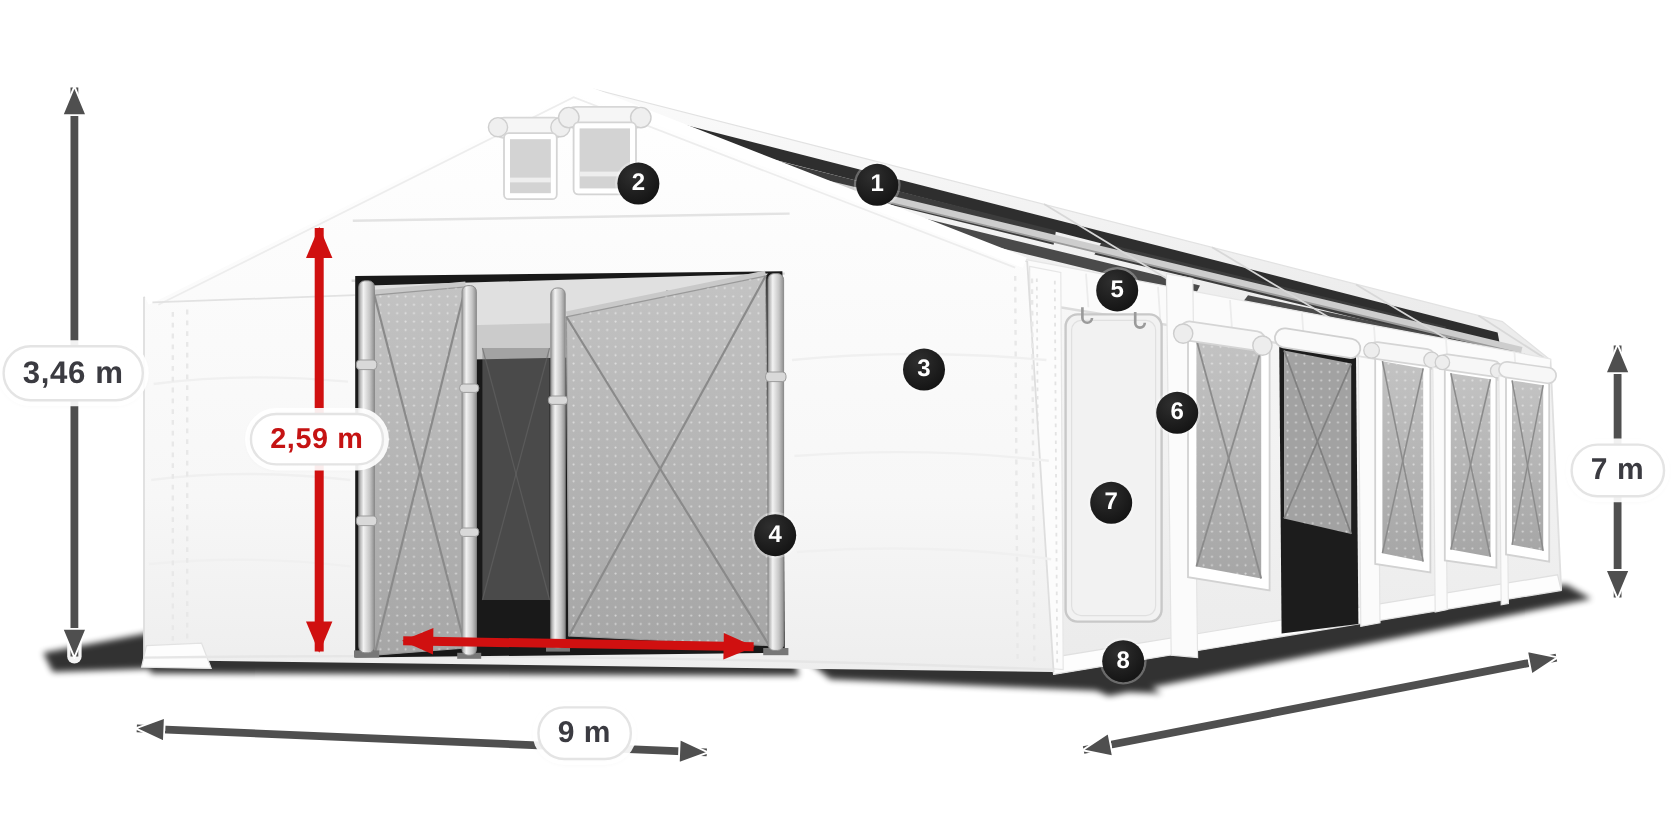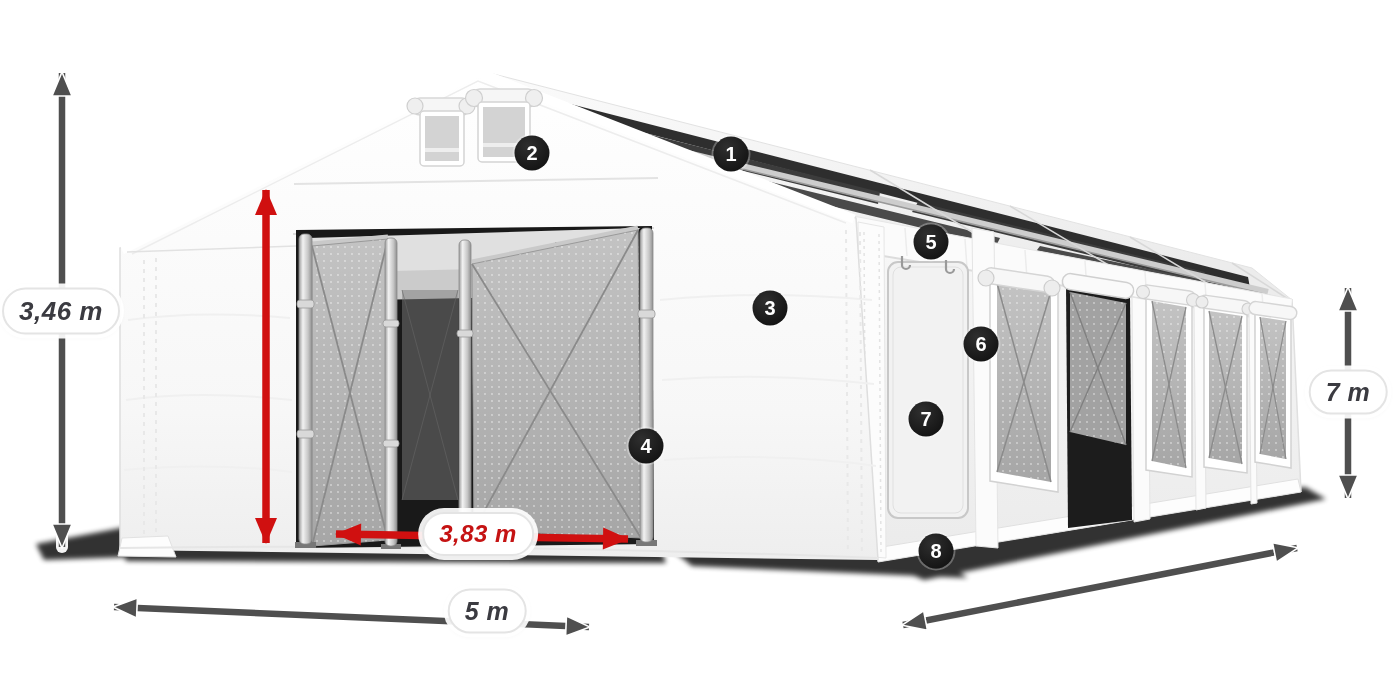--- a/index.html
+++ b/index.html
@@ -8,21 +8,20 @@
     font-family:"Liberation Sans", sans-serif;
   }
   .stage svg{position:absolute;left:0;top:0;}
   .pill{
     position:absolute;transform:translate(-50%,-50%);
     background:#ffffff;border:2px solid #e4e4e4;border-radius:26px;
     display:flex;align-items:center;justify-content:center;
     font-weight:700;letter-spacing:.5px;white-space:nowrap;
     padding:6px 15px;
     box-shadow:0 0 0 4px rgba(255,255,255,.92), 0 1px 6px rgba(0,0,0,.10);
-    font-style:italic;
   }
   .pill-dark{color:#3b3b41;}
   .pill-red{color:#c51313;}
   .badge{
     position:absolute;transform:translate(-50%,-50%);
     width:35px;height:35px;border-radius:50%;
     background:radial-gradient(circle at 38% 30%, #2f2f2f, #151515 75%);
     color:#ffffff;font-weight:700;font-size:20px;
     display:flex;align-items:center;justify-content:center;
     box-shadow:0 0 0 2px rgba(255,255,255,.28);
@@ -304,25 +303,25 @@
       <line x1="114" y1="607" x2="589" y2="627" stroke="#4f4f4f" stroke-width="6.5" marker-start="url(#headDark)" marker-end="url(#headDark)"></line>
       <line x1="903" y1="625" x2="1297" y2="548" stroke="#4f4f4f" stroke-width="6.5" marker-start="url(#headDark)" marker-end="url(#headDark)"></line>
       <line x1="266" y1="190" x2="266" y2="543" stroke="#d01010" stroke-width="7.5" marker-start="url(#headRed)" marker-end="url(#headRed)"></line>
       <line x1="336" y1="534" x2="628" y2="539" stroke="#d01010" stroke-width="7.5" marker-start="url(#headRed)" marker-end="url(#headRed)"></line>
     </g>
   </svg>
 
   <div class="pill pill-dark" style="left:61px;top:311px;font-size:26px">
     <span>3,46 m</span>
   </div>
-  <div class="pill pill-red" style="left:478px;top:534px;font-size:24px">
-    <span>3,83 m</span>
+  <div class="pill pill-red" style="left:264px;top:366px;font-size:24px">
+    <span>2,59 m</span>
   </div>
   <div class="pill pill-dark" style="left:487px;top:611px;font-size:25px">
-    <span>5 m</span>
+    <span>9 m</span>
   </div>
   <div class="pill pill-dark" style="left:1348px;top:392px;font-size:25px">
     <span>7 m</span>
   </div>
 
   <div class="badge" style="left:731px;top:154px">
     <span>1</span>
   </div>
   <div class="badge" style="left:532px;top:153px">
     <span>2</span>

